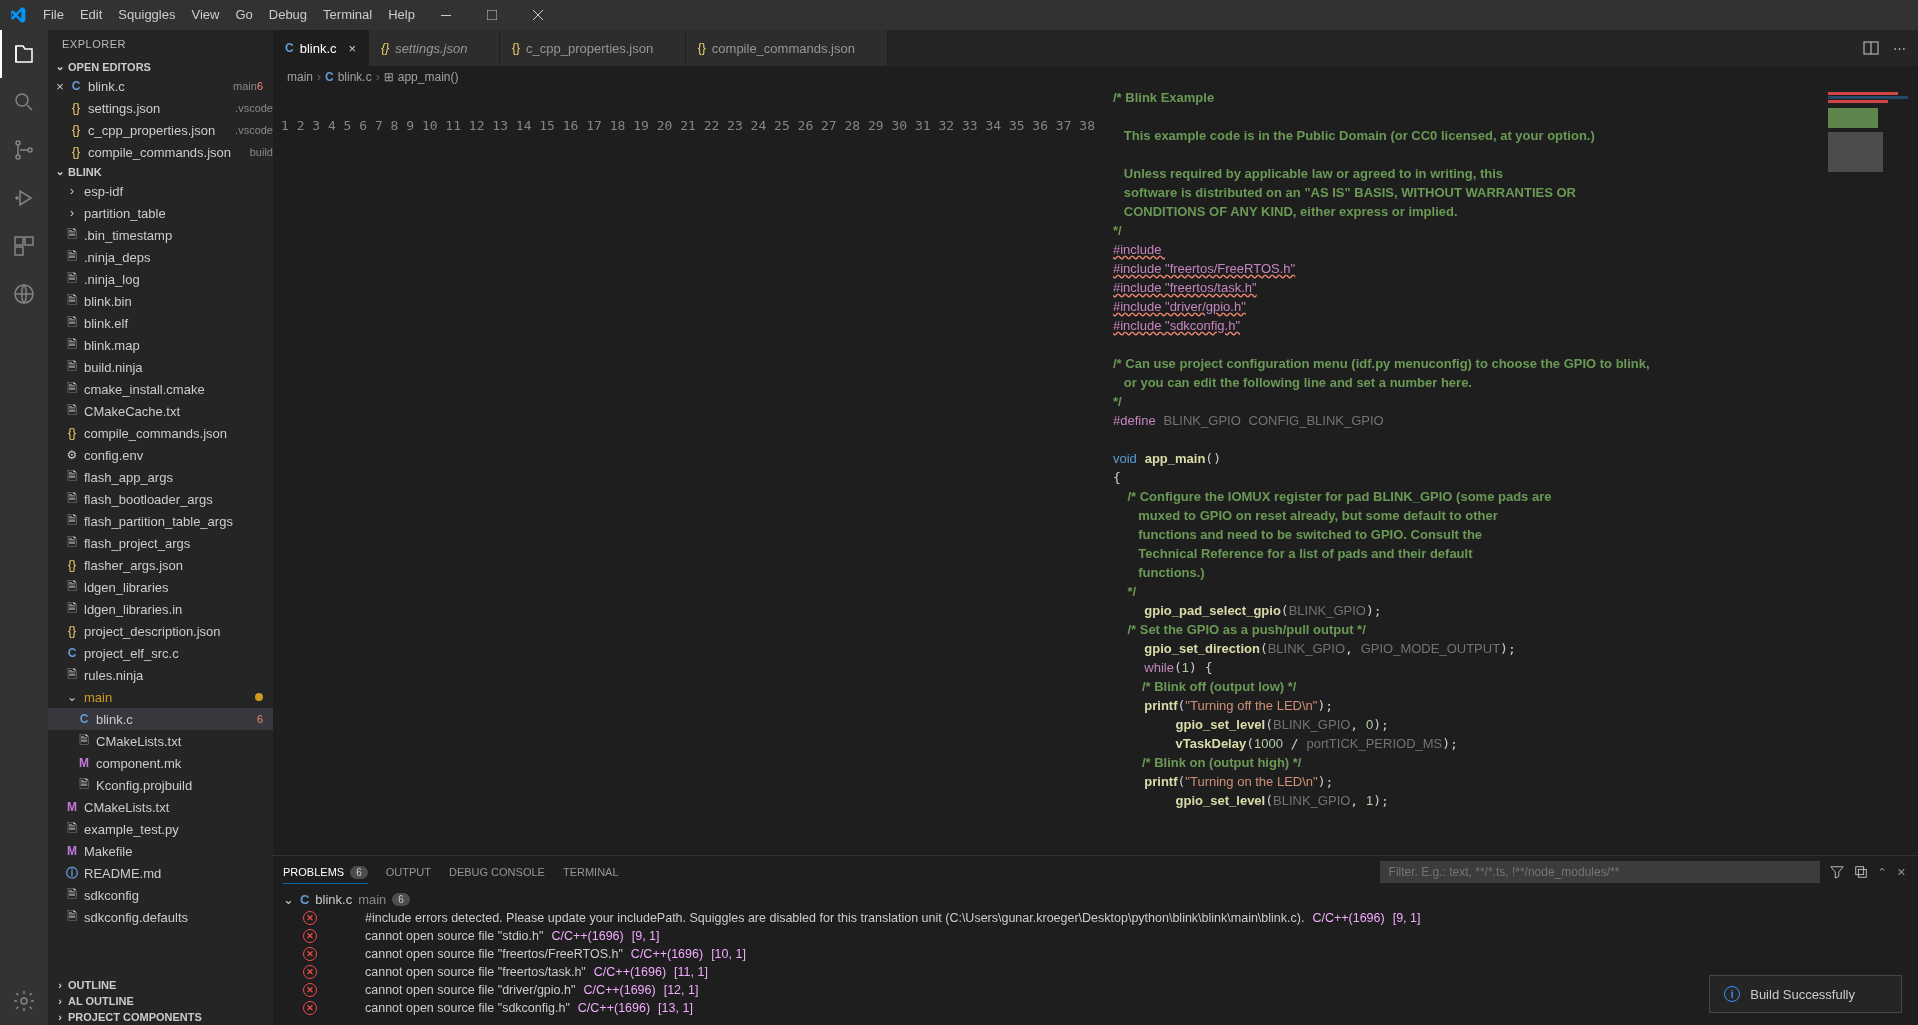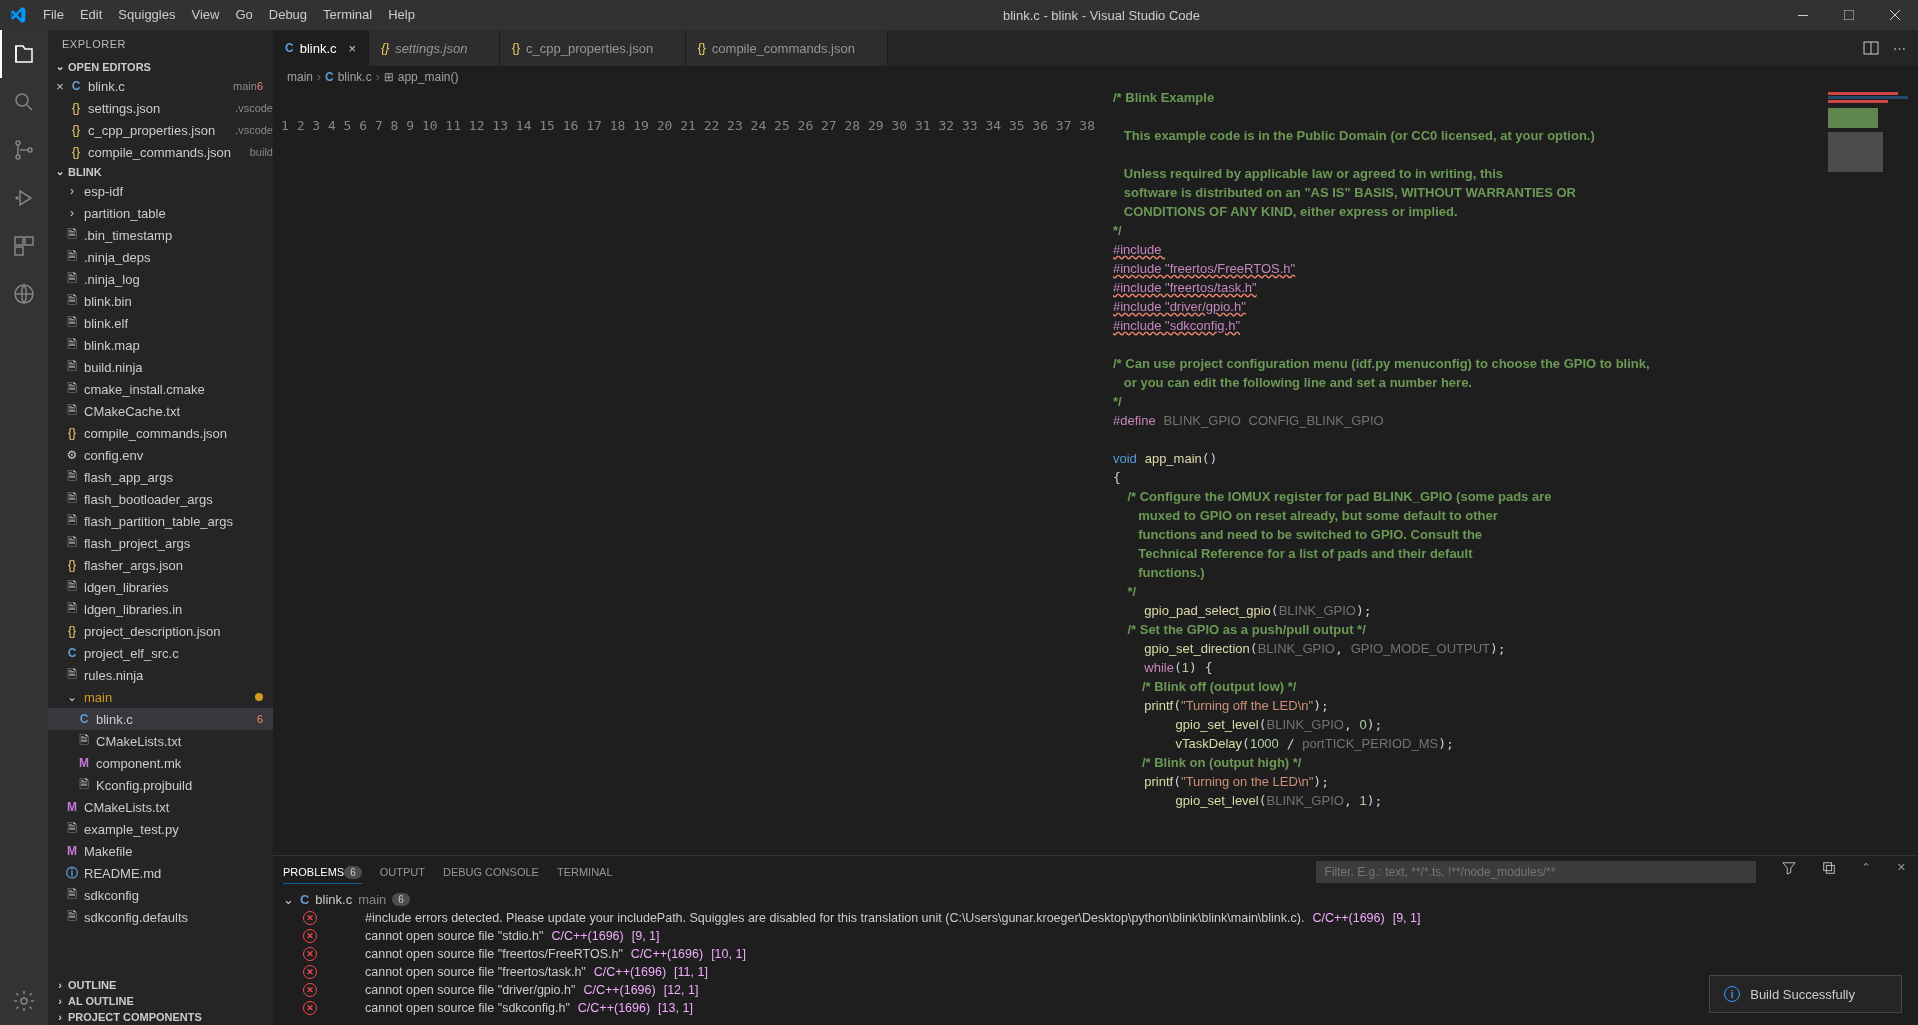--- a/index.html
+++ b/index.html
@@ -62,36 +62,36 @@
 .breadcrumb { height:22px; display:flex; align-items:center; padding-left:14px; color:#a0a0a0; font-size:12px; gap:4px; }
 .breadcrumb .sep { color:#666; }
 
 .code-scroll { flex:1; display:flex; min-height:0; overflow:auto; position:relative; }
 .gutter { background:#1e1e1e; color:#858585; text-align:right; padding:0 18px 0 8px; font-family:Consolas,monospace; font-size:13px; line-height:19px; user-select:none;margin-top:28px;}
 .code { font-family:Consolas,monospace; font-size:13px; line-height:19px; white-space:pre; flex:1; }
 .code .c-comment { color:#6a9955;font-weight:bold; }
 .code .c-include { color:#c586c0; text-decoration: underline wavy #f48771; }
 .code .c-define { color:#c586c0; }
 .code .c-type { color:#569cd6; }
-.code .c-func { color:#dcdcaa; }
+.code .c-func { color:#dcdcaa;font-weight:bold; }
 .code .c-const { color:#737373;text-align:right; }
 .code .c-str { color:#ce9178; }
 .code .c-num { color:#b5cea8; }
 .code .c-kw { color:#c586c0; }
 
 .minimap { position:absolute; right:0; top:0; width:96px; height:100%; background:#1e1e1e; opacity:.85; }
 .minimap .mm-bar { position:absolute; height:3px; }
 
 
 .panel { height:170px; background:#1e1e1e; border-top:1px solid #333; display:flex; flex-direction:column;}
 .panel-tabs { height:32px; display:flex; align-items:center; padding-left:10px; gap:18px; color:#969696; font-size:11px;}
-.panel-tabs .ptab { display:flex; align-items:center; }
+.panel-tabs .ptab { display:flex; align-items:center; gap:6px; }
 .panel-tabs .ptab.active { color:#fff; border-bottom:1px solid #0e639c; padding-bottom:4px; margin-bottom:-5px;}
 .badge-circle { background:#4d4d4d; color:#ccc; border-radius:9px; font-size:10px; padding:1px 6px; }
-.panel-tabs .filter { margin-left:auto; display:flex; align-items:flex-start; gap:26px; padding-right:12px;}
+.panel-tabs .filter { margin-left:auto; display:flex; align-items:center; gap:10px; padding-right:12px;}
 .panel-tabs input { background:#3c3c3c; border:1px solid #3c3c3c; color:#ccc; height:22px; width:440px; padding:0 8px; font-size:12px;}
 .panel-body { flex:1; overflow:auto; padding:2px 0;}
 .prob-file { display:flex; align-items:center; gap:6px; padding:2px 10px; }
 .prob-row { display:flex; align-items:center; gap:8px; padding:2px 10px 2px 30px; font-size:12.5px;}
 .err-icon { width:14px; height:14px; border:1.3px solid #f14c4c; border-radius:50%; display:flex; align-items:center; justify-content:center; color:#f14c4c; font-size:9px; font-weight:700; flex:none;}
 .prob-row .msg { color:#ccc;margin-left:40px; }
 .prob-row .src { color:#f0abfc; } 
 
 
 .toast { position:absolute; right:16px; bottom:12px; background:#252526; border:1px solid #454545; padding:10px 46px 10px 14px; display:flex; align-items:center; gap:10px; font-size:13px;}
@@ -111,21 +111,20 @@
   <div class="menu" id="menu">
       <div class="menu-item">File</div>
       <div class="menu-item">Edit</div>
       <div class="menu-item">Squiggles</div>
       <div class="menu-item">View</div>
       <div class="menu-item">Go</div>
       <div class="menu-item">Debug</div>
       <div class="menu-item">Terminal</div>
       <div class="menu-item">Help</div>
     </div>
-  <div class="title">blink.c - blink - Visual Studio Code</div>
   <div class="win-controls">
     <div class="win-btn">
         <svg width="10" height="1">
           <rect width="10" height="1" fill="#ccc"></rect>
         </svg>
       </div>
     <div class="win-btn">
         <svg width="10" height="10">
           <rect x="0" y="0" width="10" height="10" fill="none" stroke="#ccc"></rect>
         </svg>

